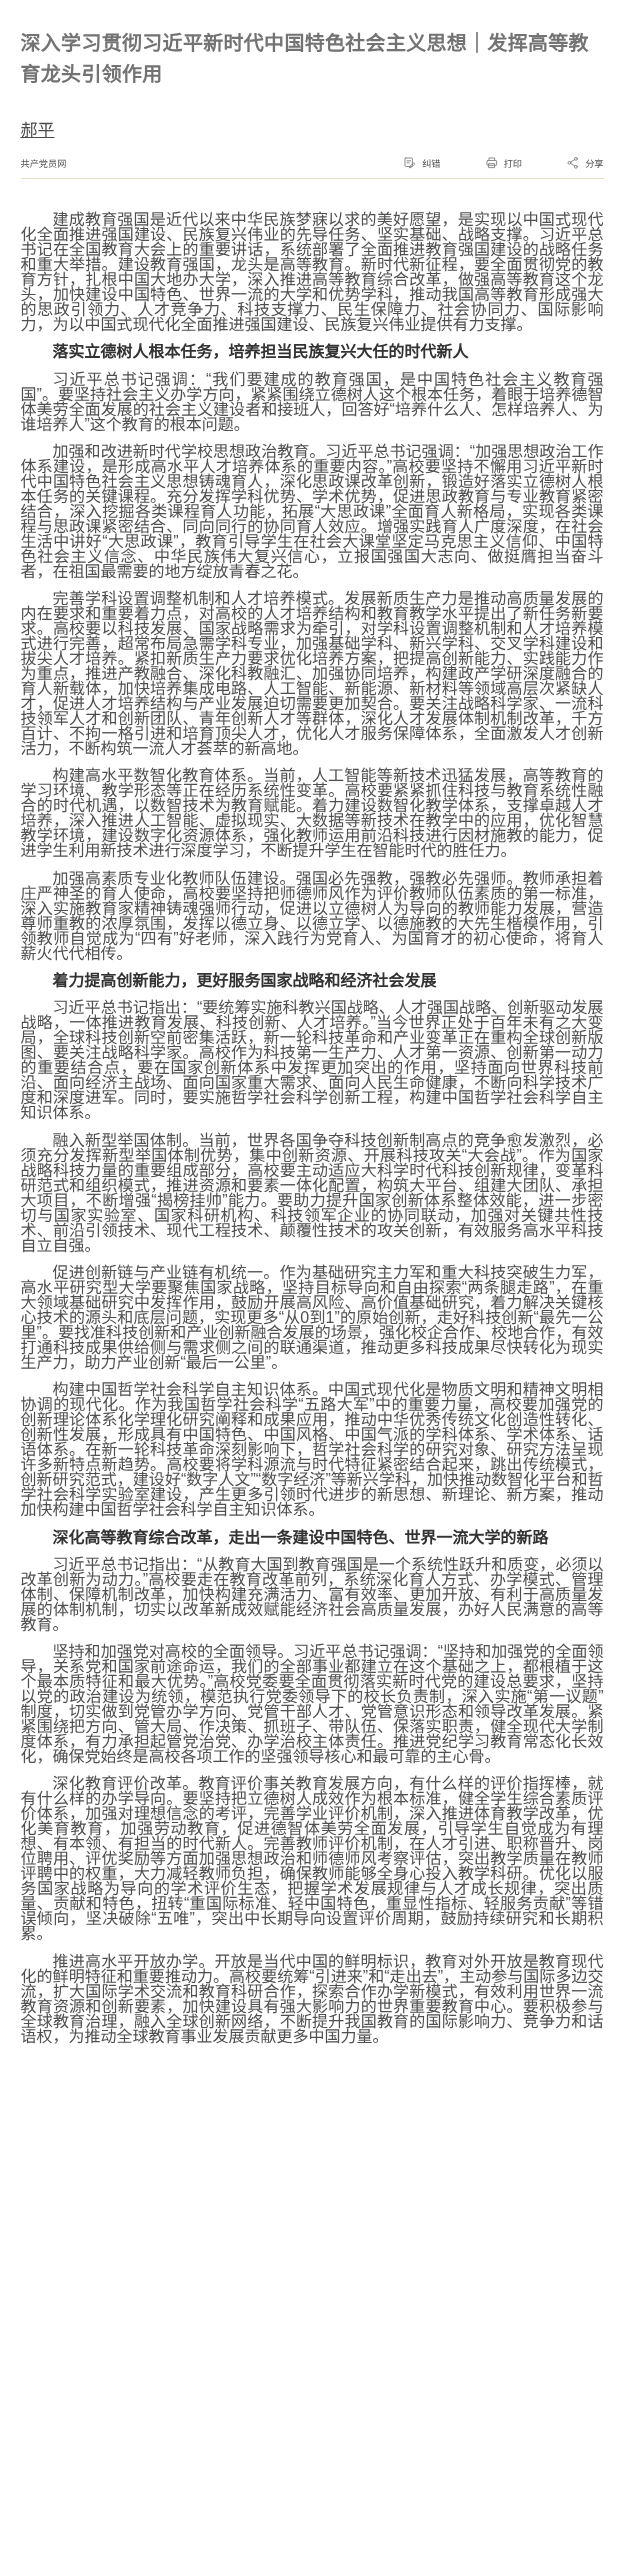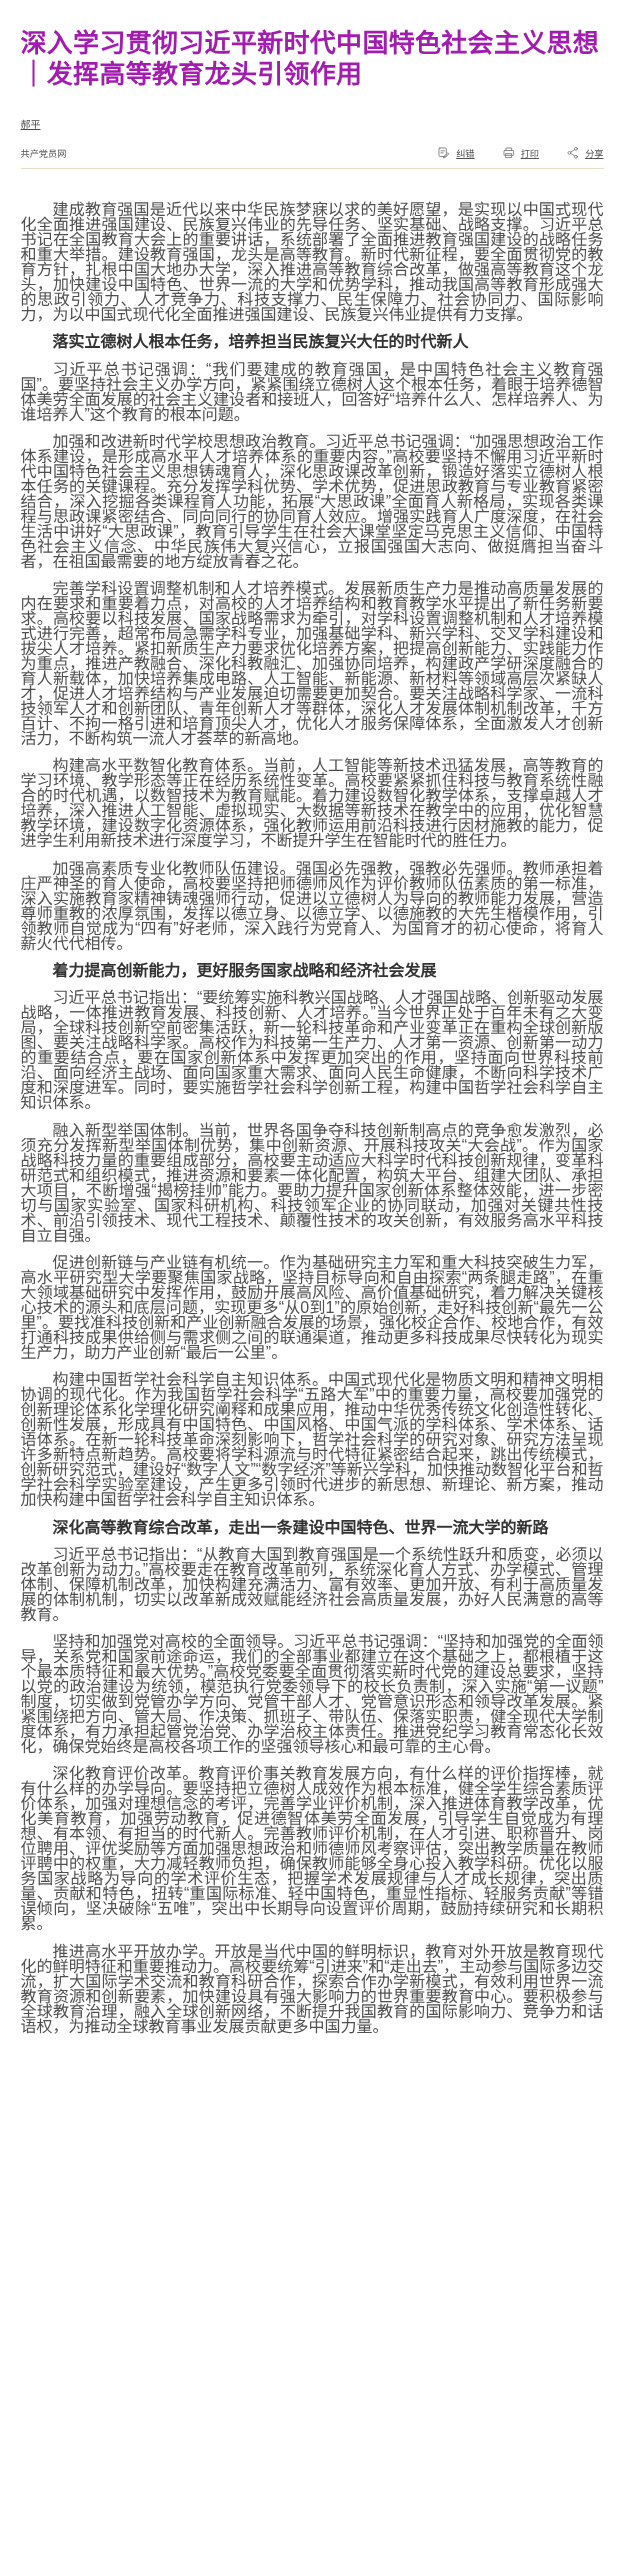--- a/index.html
+++ b/index.html
@@ -5,41 +5,41 @@
   html,body{margin:0;padding:0;background:#ffffff;}
   body{
     font-family:"Liberation Sans","DejaVu Sans",sans-serif;
     color:#4f4f4f;
     width:624px;
   }
   .page{width:583px;margin:0 auto;padding:0 20.3px;}
   
   .title{
     margin:28px 0 0 0;
-    font-size:26px;
+    font-size:20px;
     line-height:31px;
     font-weight:700;
-    color:#a21caf;
+    color:#737373;
     letter-spacing:0.3px;
   }
   .author{
     margin-top:26px;
-    font-size:10px;
+    font-size:17px;
     color:#4a4a4a;
     text-decoration:underline;
   }
   .meta{
     margin-top:15px;
     display:flex;
     justify-content:space-between;
     align-items:center;
     font-size:9.2px;
     color:#555555;
   }
-  .actions{display:flex;align-items:flex-start;gap:27px;text-decoration:underline;}
+  .actions{display:flex;align-items:flex-start;gap:44px;}
   .action{
     display:flex;align-items:center;gap:5.5px;
     background:none;border:none;padding:0;margin:0;
     font-family:inherit;font-size:9.2px;color:#4f4f4f;
     cursor:pointer;
   }
   .action .ic{display:inline-flex;width:13.6px;height:13.6px;}
   .action svg{width:13.6px;height:13.6px;stroke:#7f7f7f;fill:none;stroke-width:1.6;stroke-linecap:round;stroke-linejoin:round;}
   .divider{
     margin-top:8px;

